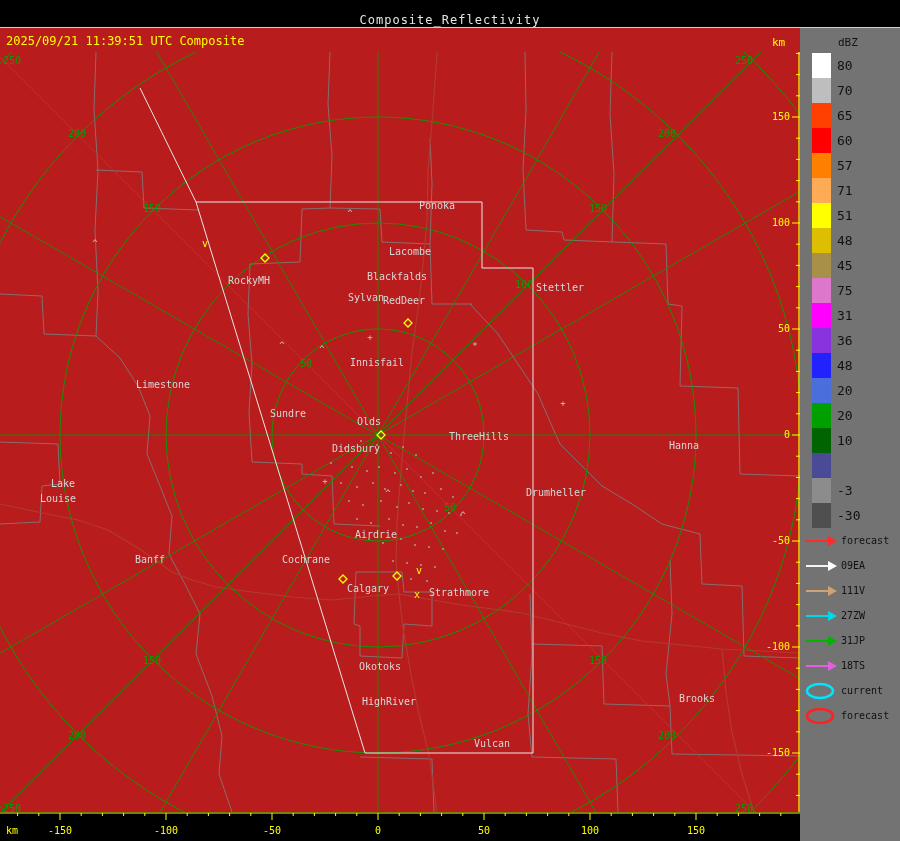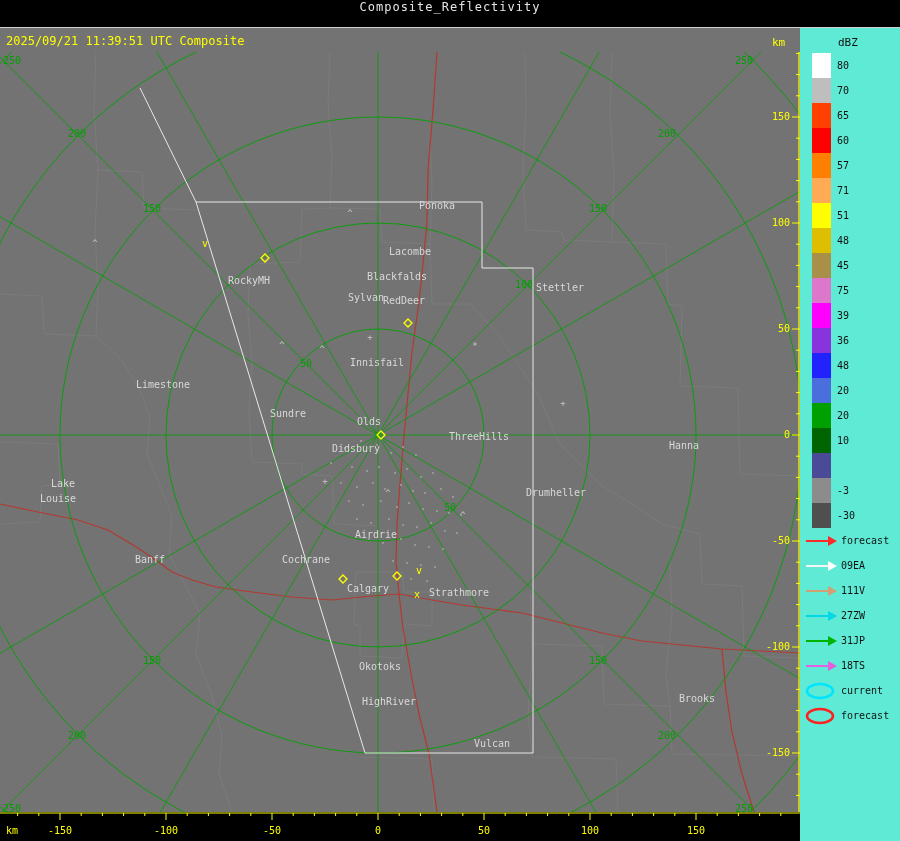--- a/index.html
+++ b/index.html
@@ -1,31 +1,31 @@
 <!DOCTYPE html>
 <html><head>
 <meta charset="utf-8">
 <style>
   *{margin:0;padding:0;box-sizing:border-box}
   html,body{width:900px;height:841px;background:#000;overflow:hidden;
     font-family:"DejaVu Sans Mono","Liberation Mono",monospace;}
   .titlebar{position:absolute;left:0;top:0;width:900px;height:28px;background:#000;
     border-bottom:1px solid #cfcfcf;color:#e6e6e6;font-size:12px;letter-spacing:1px;
-    display:flex;align-items:flex-start;justify-content:center}
-  .map-area{position:absolute;left:0;top:28px;width:800px;height:784px;background:#737373}
+    display:flex;align-items:flex-end;justify-content:center}
+  .map-area{position:absolute;left:0;top:28px;width:800px;height:784px;background:#b91c1c}
   .timestamp{position:absolute;left:6px;top:6px;color:#ffff00;font-size:12px;white-space:pre}
   .km-top{position:absolute;left:772px;top:8px;color:#ffff00;font-size:11px}
   .map-svg-wrap{position:absolute;left:0;top:24px;width:800px;height:760px}
   .xaxis{position:absolute;left:0;top:812px;width:800px;height:29px;background:#000}
-  .legend-panel{position:absolute;left:800px;top:28px;width:100px;height:813px;background:#5eead4;
+  .legend-panel{position:absolute;left:800px;top:28px;width:100px;height:813px;background:#737373;
     color:#111;overflow:hidden}
   .dbz-title{padding:8px 0 4px 38px;font-size:11px;color:#111}
   .cb-row{display:flex;align-items:center;height:25px}
   .cb-swatch{width:19px;height:25px;margin-left:12px;flex:none}
-  .cb-label{margin-left:6px;font-size:10px;color:#111}
+  .cb-label{margin-left:6px;font-size:13px;color:#111}
   .sym-legend{margin-top:0}
   .sym-row{display:flex;align-items:center;height:25px;margin-left:4px}
   .sym-label{margin-left:3px;font-size:10px;color:#111}
   svg text{user-select:none}
 </style>
 </head>
 <body>
 
 <div class="titlebar">
   <span>Composite_Reflectivity</span>
@@ -351,21 +351,21 @@
       <div class="cb-row">
         <div class="cb-swatch" style="background: rgb(168, 144, 72);"></div>
         <div class="cb-label">45</div>
       </div>
       <div class="cb-row">
         <div class="cb-swatch" style="background: rgb(221, 119, 204);"></div>
         <div class="cb-label">75</div>
       </div>
       <div class="cb-row">
         <div class="cb-swatch" style="background: rgb(255, 0, 255);"></div>
-        <div class="cb-label">39</div>
+        <div class="cb-label">31</div>
       </div>
       <div class="cb-row">
         <div class="cb-swatch" style="background: rgb(136, 51, 221);"></div>
         <div class="cb-label">36</div>
       </div>
       <div class="cb-row">
         <div class="cb-swatch" style="background: rgb(34, 34, 255);"></div>
         <div class="cb-label">48</div>
       </div>
       <div class="cb-row">

